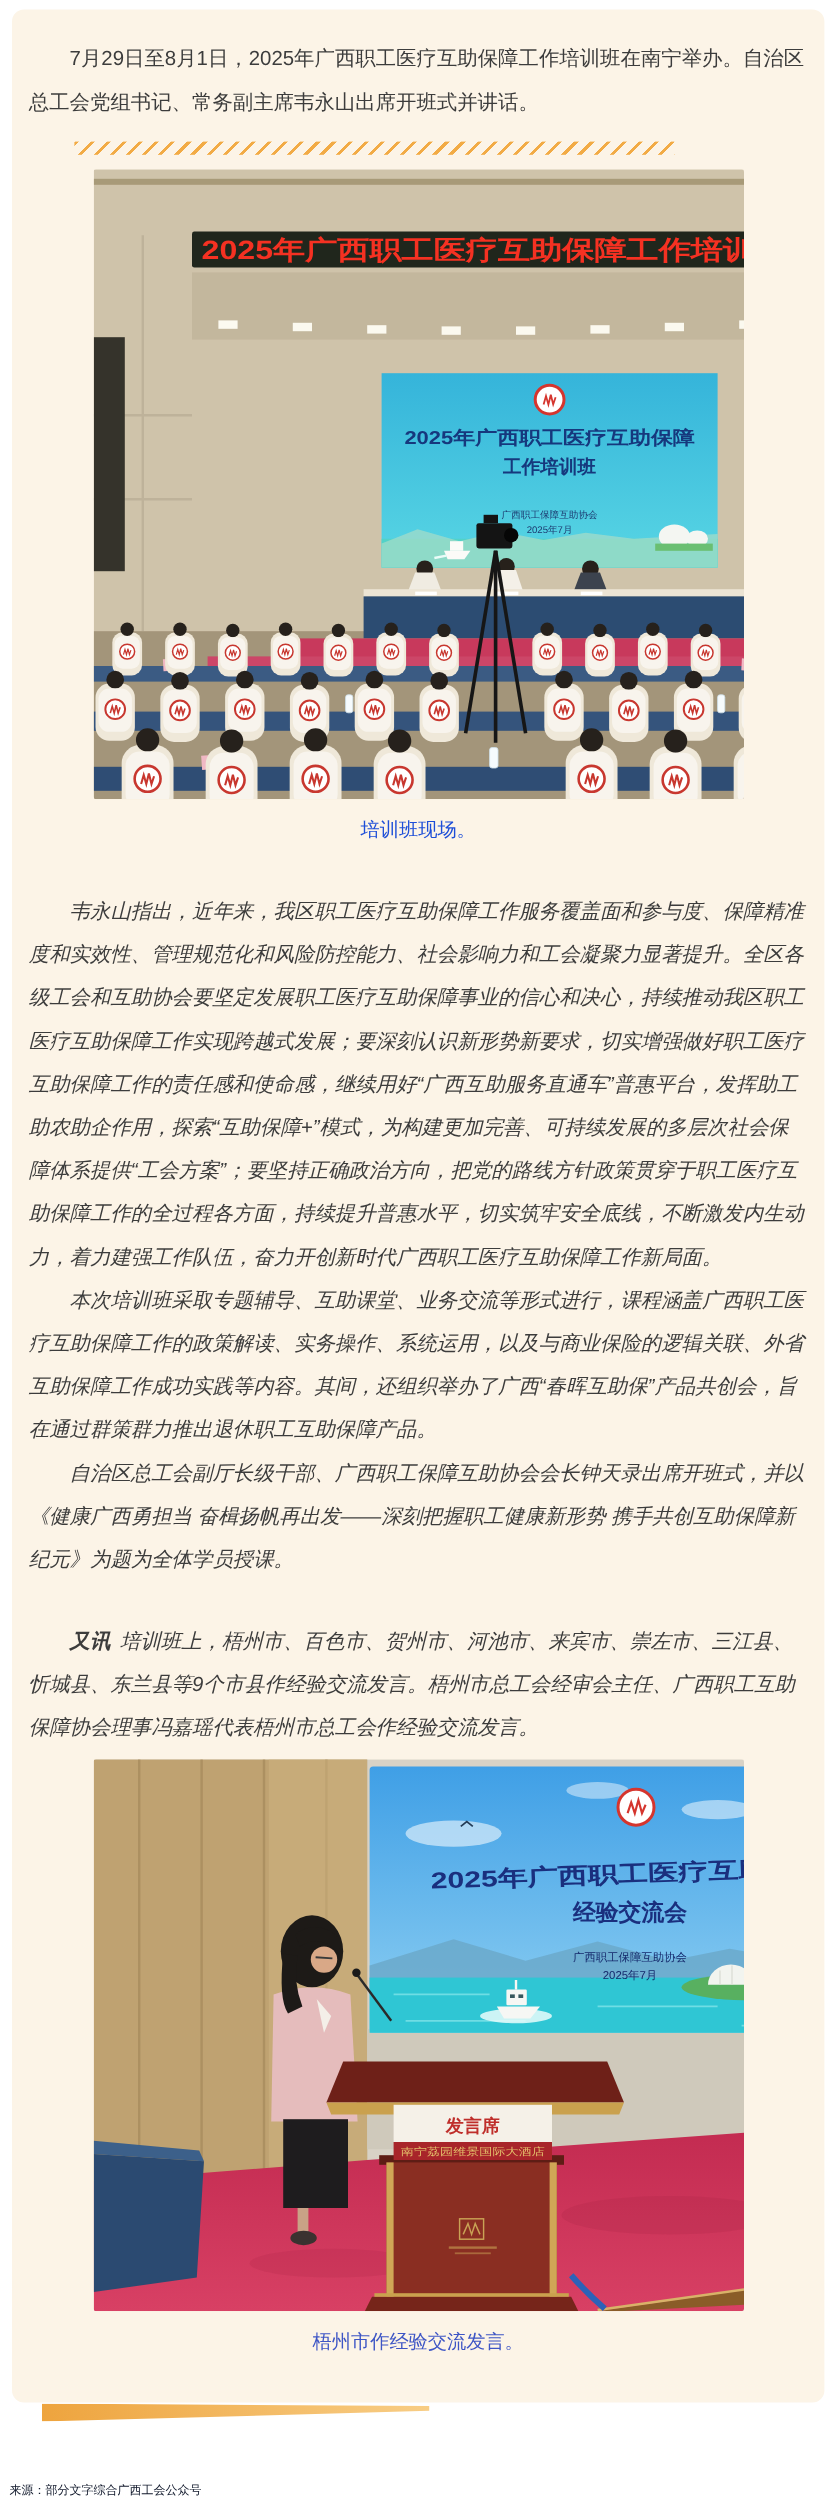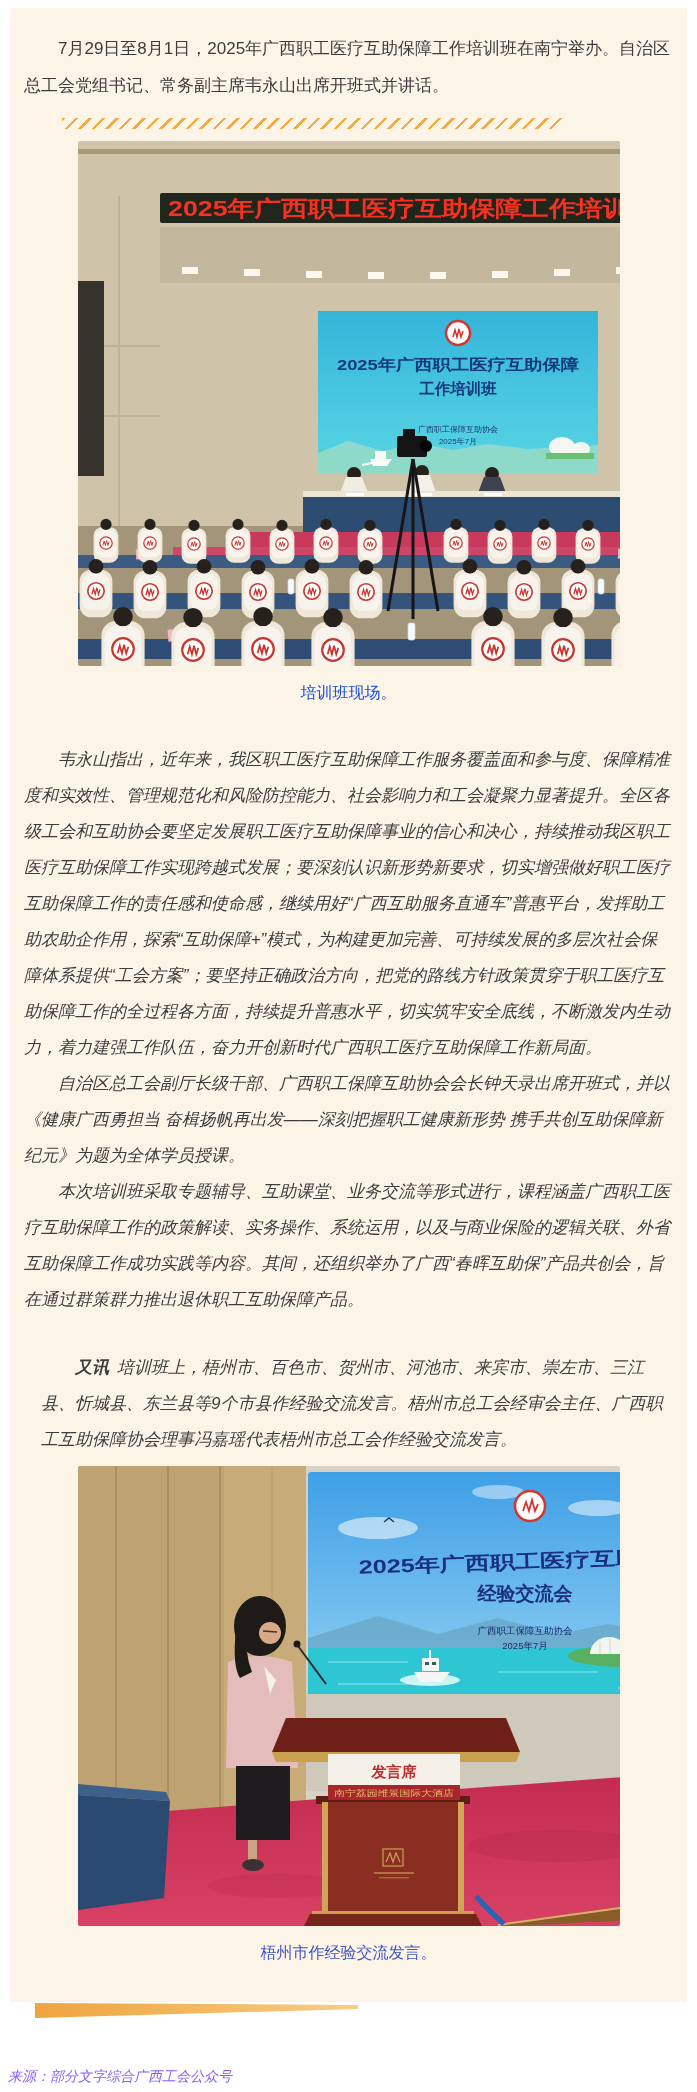--- a/index.html
+++ b/index.html
@@ -3,21 +3,21 @@
 <meta charset="utf-8">
 <style>
   html,body{margin:0;padding:0;}
   body{
     width:697px;height:2092px;position:relative;background:#ffffff;
     font-family:"Liberation Sans","DejaVu Sans",sans-serif;
     -webkit-font-smoothing:antialiased;
   }
   .card{
     position:absolute;left:10px;top:8px;width:677px;height:1994px;
-    background:#fcf4e7;border-radius:0;
+    background:#fcf4e7;border-radius:10px;
   }
   .intro{
     margin:0;padding:22px 14px 0 14px;
     font-size:17px;line-height:37px;color:#3c3c3c;text-indent:2em;
   }
   .hatch-divider{
     margin:14px 0 0 52px;width:500px;height:11px;
     background:repeating-linear-gradient(135deg,#f2ab45 0 2.5px,transparent 2.5px 9.5px);
   }
   .photo{
@@ -27,30 +27,30 @@
   .caption{
     text-align:center;font-size:16px;line-height:22px;margin:16px 0 0 0;
   }
   .caption.c1{color:#1d4ed8;}
   .caption.c2{color:#3d55c5;text-align:center;}
   .bodytext{padding:0 14px;font-style:italic;}
   .bodytext p{
     margin:0;font-size:17px;line-height:36px;color:#3c3c3c;text-indent:2em;
   }
   .bodytext p.first{margin-top:38px;}
-  .bodytext p.news{margin-top:32px;margin-left:17px;}
+  .bodytext p.news{margin-top:32px;}
   .bodytext b{margin-right:8px;}
   .photo2{margin-top:8px;}
   .wedge{
     position:absolute;left:35px;top:2003px;width:323px;height:15px;
     background:linear-gradient(90deg,#eea43e,#f8cd85);
     clip-path:polygon(0 0,100% 13%,100% 40%,0 100%);
   }
   .source{
-    position:absolute;left:8px;top:2066px;font-size:14px;color:#8b5cf6;line-height:20px;font-style:italic;
+    position:absolute;left:8px;top:2066px;font-size:10px;color:#0f172a;line-height:20px;
   }
 </style>
 </head>
 <body>
 
 <div class="card">
 
   <p class="intro">7月29日至8月1日，2025年广西职工医疗互助保障工作培训班在南宁举办。自治区总工会党组书记、常务副主席韦永山出席开班式并讲话。</p>
 
   <div class="hatch-divider"></div>
@@ -211,22 +211,22 @@
         <circle cx="348" cy="305" r="6" fill="#060606"></circle>
         <rect x="325" y="288" width="12" height="7" fill="#141414"></rect>
       </g>
     </svg>
   </div>
 
   <p class="caption c1">培训班现场。</p>
 
   <div class="bodytext">
     <p class="first">韦永山指出，近年来，我区职工医疗互助保障工作服务覆盖面和参与度、保障精准度和实效性、管理规范化和风险防控能力、社会影响力和工会凝聚力显著提升。全区各级工会和互助协会要坚定发展职工医疗互助保障事业的信心和决心，持续推动我区职工医疗互助保障工作实现跨越式发展；要深刻认识新形势新要求，切实增强做好职工医疗互助保障工作的责任感和使命感，继续用好“广西互助服务直通车”普惠平台，发挥助工助农助企作用，探索“互助保障+”模式，为构建更加完善、可持续发展的多层次社会保障体系提供“工会方案”；要坚持正确政治方向，把党的路线方针政策贯穿于职工医疗互助保障工作的全过程各方面，持续提升普惠水平，切实筑牢安全底线，不断激发内生动力，着力建强工作队伍，奋力开创新时代广西职工医疗互助保障工作新局面。</p>
+    <p>本次培训班采取专题辅导、互助课堂、业务交流等形式进行，课程涵盖广西职工医疗互助保障工作的政策解读、实务操作、系统运用，以及与商业保险的逻辑关联、外省互助保障工作成功实践等内容。其间，还组织举办了广西“春晖互助保”产品共创会，旨在通过群策群力推出退休职工互助保障产品。</p>
     <p>自治区总工会副厅长级干部、广西职工保障互助协会会长钟天录出席开班式，并以《健康广西勇担当 奋楫扬帆再出发——深刻把握职工健康新形势 携手共创互助保障新纪元》为题为全体学员授课。</p>
-    <p>本次培训班采取专题辅导、互助课堂、业务交流等形式进行，课程涵盖广西职工医疗互助保障工作的政策解读、实务操作、系统运用，以及与商业保险的逻辑关联、外省互助保障工作成功实践等内容。其间，还组织举办了广西“春晖互助保”产品共创会，旨在通过群策群力推出退休职工互助保障产品。</p>
     <p class="news">
       <b>又讯</b><span>培训班上，梧州市、百色市、贺州市、河池市、来宾市、崇左市、三江县、忻城县、东兰县等9个市县作经验交流发言。梧州市总工会经审会主任、广西职工互助保障协会理事冯嘉瑶代表梧州市总工会作经验交流发言。</span>
     </p>
   </div>
 
   <div class="photo photo2">
     <svg width="670" height="460" viewBox="0 0 670 460" xmlns="http://www.w3.org/2000/svg">
       <defs>
         <linearGradient id="sky2" x1="0" y1="0" x2="0" y2="1">
           <stop offset="0" stop-color="#3f9fe6"></stop>

